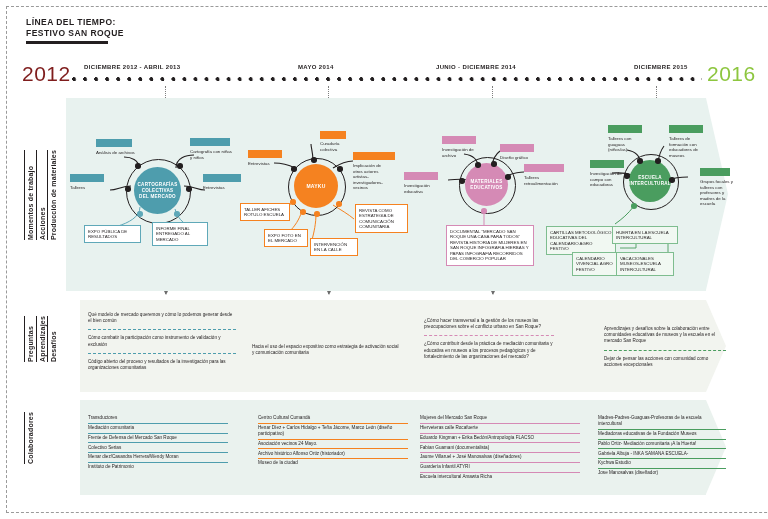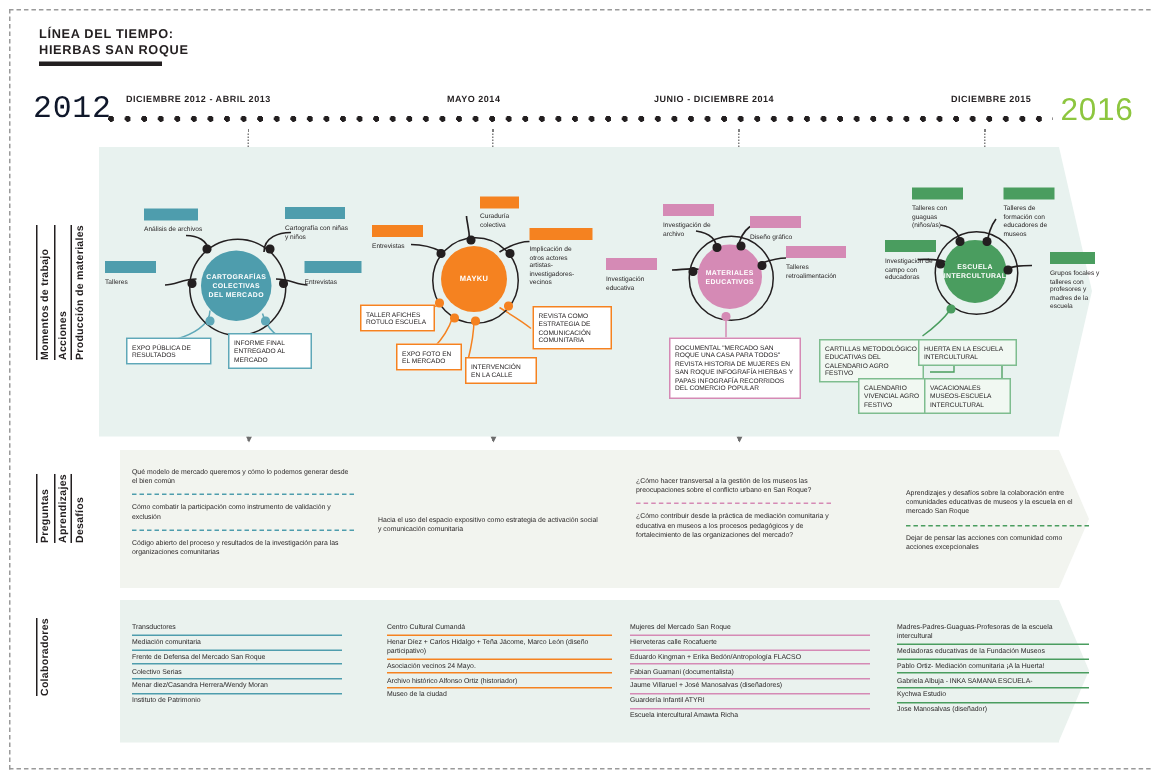--- a/index.html
+++ b/index.html
@@ -20,21 +20,21 @@
     pointer-events:none;
   }
 
   
   .title-block{position:absolute;left:26px;top:17px;}
   .title-line{font-size:8.5px;font-weight:bold;letter-spacing:.45px;line-height:10.5px;}
   .title-rule{width:82px;height:3.2px;background:#231f20;margin-top:3px;}
 
   
   .year{position:absolute;font-size:21px;color:#8cc63f;letter-spacing:.5px;}
-  .year.left{left:22px;top:62px;color:#0f172a;font-family:Liberation Mono, monospace;}
+  .year.left{left:22px;top:62px;color:#7f1d1d;}
   .year.right{left:707px;top:62px;color:#8dc63f;}
 
   .dots-rail{
     position:absolute;left:72px;top:76px;width:630px;height:8px;
     background-image:radial-gradient(circle at 2.1px 3.2px, #231f20 1.9px, rgba(0,0,0,0) 2.1px);
     background-size:11.05px 8px;
     background-repeat:repeat-x;
   }
   .milestone{position:absolute;font-size:6px;font-weight:bold;letter-spacing:.35px;color:#231f20;white-space:nowrap;}
 
@@ -82,21 +82,21 @@
 </style>
 </head>
 <body>
 
 <div id="stage">
 
   <div class="page-border"></div>
 
   <div class="title-block">
     <div class="title-line">LÍNEA DEL TIEMPO:</div>
-    <div class="title-line">HIERBAS SAN ROQUE</div>
+    <div class="title-line">FESTIVO SAN ROQUE</div>
     <div class="title-rule"></div>
   </div>
 
   <div class="year left">2012</div>
   <div class="year right">2016</div>
   <div class="dots-rail"></div>
 
   <div class="milestone" style="left:84px;top:64px;">DICIEMBRE 2012 - ABRIL 2013</div>
   <div class="milestone" style="left:298px;top:64px;">MAYO 2014</div>
   <div class="milestone" style="left:436px;top:64px;">JUNIO - DICIEMBRE 2014</div>

